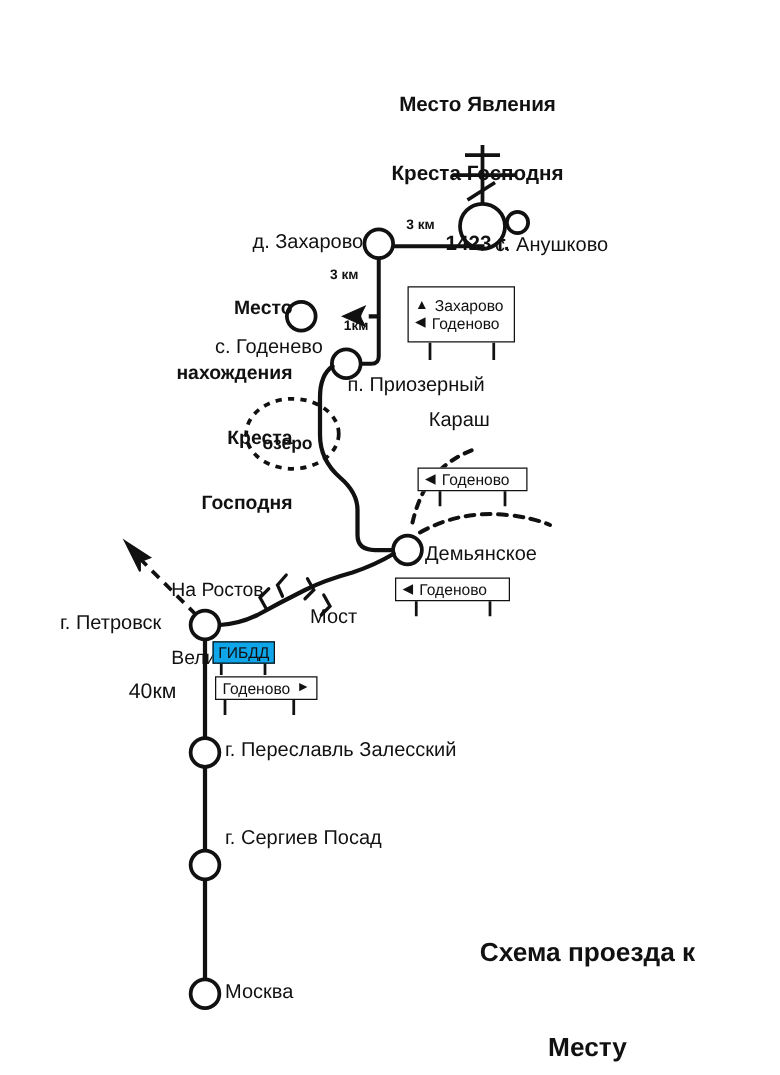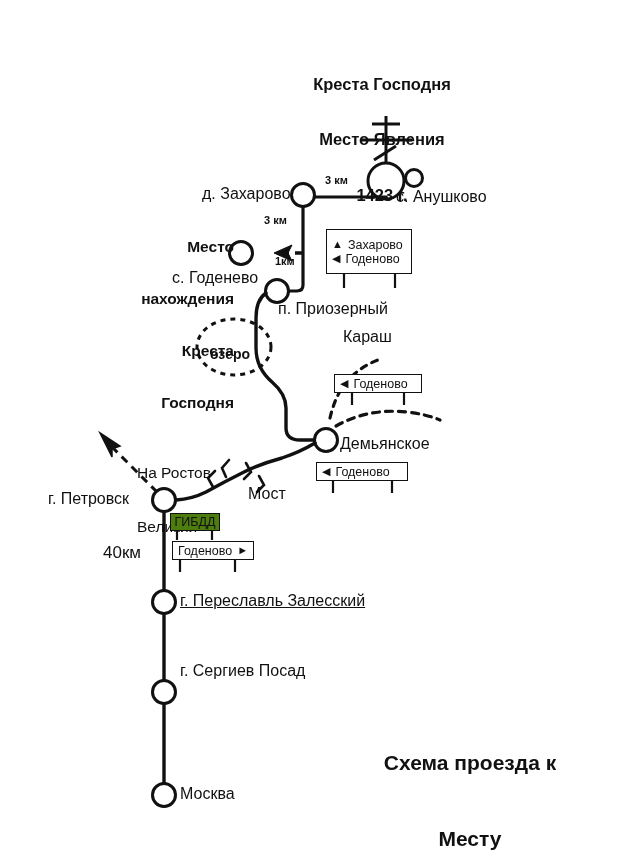--- a/index.html
+++ b/index.html
@@ -87,21 +87,21 @@
     white-space: nowrap;
   }
   .arw {
     display: inline-block;
     font-size: 11px;
     line-height: 1;
   }
   .plainbox {
     position: absolute;
     border: 1.6px solid #111;
-    background: #4d7c0f;
+    background: #0ea5e9;
     box-sizing: border-box;
     display: flex;
     align-items: center;
     justify-content: center;
     font-size: 12.5px;
     white-space: nowrap;
   }
 </style>
 </head>
 <body>
@@ -186,22 +186,22 @@
       <line x1="177" y1="530" x2="177" y2="540"></line>
       <line x1="212" y1="530" x2="212" y2="540"></line>
 
       <line x1="180" y1="560" x2="180" y2="572"></line>
       <line x1="235" y1="560" x2="235" y2="572"></line>
     </g>
 
   </svg>
 
   <div class="lbl c-head" style="left:292px; top:38px; width:180px;">
+    <div>Место Явления</div>
     <div>Креста Господня</div>
-    <div>Место Явления</div>
     <div>1423 г.</div>
   </div>
 
   <div class="lbl t-city" style="left:202px; top:185px;">д. Захарово</div>
 
   <div class="lbl t-city" style="left:396px; top:188px;">с. Анушково</div>
 
   <div class="lbl t-small" style="left:325px; top:174px;">3 км</div>
 
   <div class="lbl t-small" style="left:264px; top:214px;">3 км</div>
@@ -229,21 +229,21 @@
     <div>На Ростов</div>
     <div>Великий</div>
   </div>
 
   <div class="lbl t-city" style="left:248px; top:485px;">Мост</div>
 
   <div class="lbl t-city" style="left:48px; top:490px;">г. Петровск</div>
 
   <div class="lbl t-km-big" style="left:103px; top:543px;">40км</div>
 
-  <div class="lbl t-city" style="left:180px; top:592px;text-decoration:underline;">г. Переславль Залесский</div>
+  <div class="lbl t-city" style="left:180px; top:592px;">г. Переславль Залесский</div>
 
   <div class="lbl t-city" style="left:180px; top:662px;">г. Сергиев Посад</div>
 
   <div class="lbl t-city" style="left:180px; top:785px;">Москва</div>
 
   <div class="lbl t-title" style="left:350px; top:700px; width:240px;">
     <div>Схема проезда к</div>
     <div>Месту</div>
     
     

